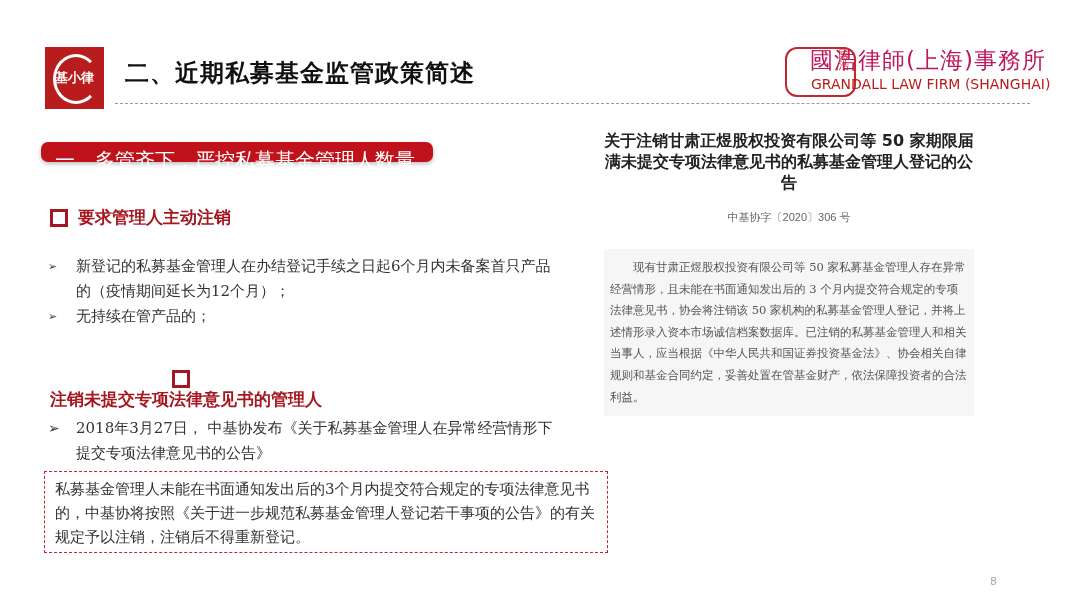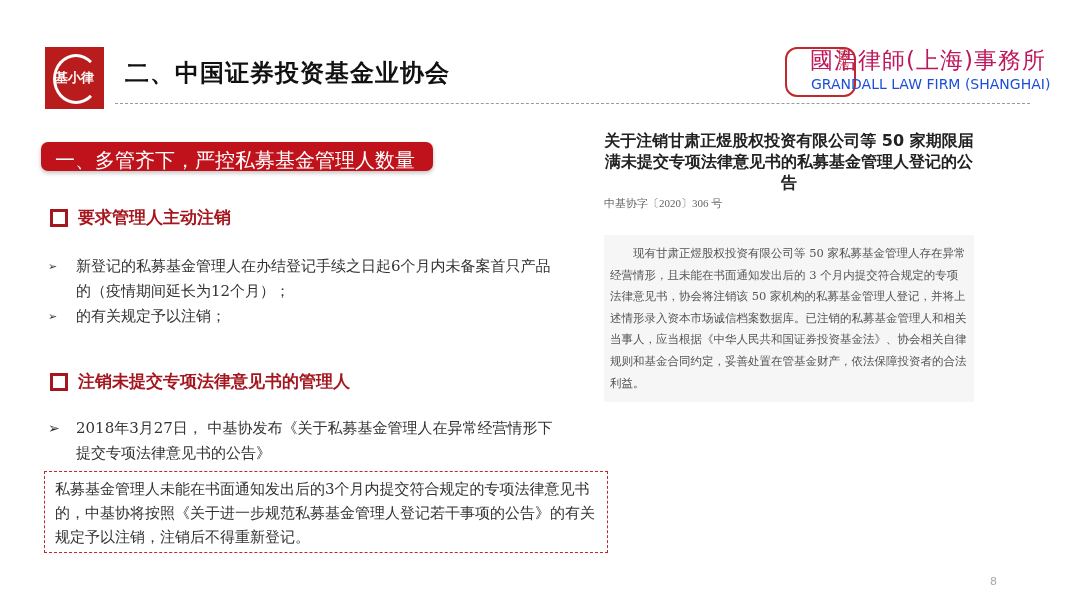--- a/index.html
+++ b/index.html
@@ -4,65 +4,65 @@
 <style>
   html,body{margin:0;padding:0;}
   body{width:1080px;height:608px;background:#ffffff;position:relative;overflow:hidden;font-family:"DejaVu Sans","Liberation Sans",sans-serif;color:#222;}
   .logo-box{position:absolute;left:45px;top:47px;width:59px;height:62px;background:#b91c1c;}
   .logo-ring{position:absolute;left:8px;top:7px;width:40px;height:44px;border:3px solid #fff;border-radius:50%;border-right-color:transparent;}
   .logo-text{position:absolute;left:10px;top:22px;color:#fff;font-size:13px;font-weight:bold;white-space:nowrap;font-family:"DejaVu Serif",serif;}
   .page-title{position:absolute;left:125px;top:57px;font-size:24px;font-weight:bold;color:#111;letter-spacing:1px;}
   .title-rule{position:absolute;left:115px;top:103px;width:915px;border-top:1.5px dashed #9a9a9a;}
   .firm-seal{position:absolute;left:785px;top:47px;width:20px;height:46px;border:2px solid #c0282e;border-radius:12px;color:#c0282e;font-size:11px;line-height:11px;text-align:center;font-family:"DejaVu Serif",serif;overflow:hidden;padding-left:47px;}
   .firm-cn{position:absolute;left:810px;top:45px;font-size:23px;color:#be185d;letter-spacing:1px;}
-  .firm-en{position:absolute;left:811px;top:76px;font-size:14px;color:#1d4ed8;}
-  .section-banner{position:absolute;left:41px;top:142px;width:392px;height:29px;background:#c0121b;border-radius:7px;color:#fff;font-size:20px;line-height:36px;padding-left:14px;box-sizing:border-box;font-family:"DejaVu Serif",serif;box-shadow:0 2px 4px rgba(0,0,0,.25);}
+  .firm-en{position:absolute;left:811px;top:76px;font-size:14px;color:#b91c1c;}
+  .section-banner{position:absolute;left:41px;top:142px;width:392px;height:20px;background:#c0121b;border-radius:7px;color:#fff;font-size:20px;line-height:36px;padding-left:14px;box-sizing:border-box;font-family:"DejaVu Serif",serif;box-shadow:0 2px 4px rgba(0,0,0,.25);}
   .sub-head{position:absolute;left:50px;font-size:17px;color:#a5171f;font-family:"DejaVu Serif",serif;font-weight:bold;display:flex;align-items:center;}
   .sq-icon{width:12px;height:12px;border:3px solid #a5171f;margin-right:10px;}
   .bullet{position:absolute;left:48px;font-size:15px;color:#333;font-family:"DejaVu Serif",serif;line-height:25px;}
   .bullet .arrow{position:absolute;left:0;top:0;font-size:11px;}
   .bullet .txt{margin-left:28px;display:block;width:480px;}
   .quote-box{position:absolute;left:44px;top:471px;width:564px;height:82px;border:1.5px dashed #c0282e;box-sizing:border-box;padding:5px 10px;font-size:15px;line-height:24px;color:#333;font-family:"DejaVu Serif",serif;}
   .doc{position:absolute;left:604px;top:130px;width:370px;}
   .doc-title{text-align:center;font-size:16px;font-weight:bold;line-height:21px;color:#222;}
-  .doc-num{font-size:11px;color:#666;margin-top:3px;font-family:Liberation Serif, serif;}
+  .doc-num{text-align:center;font-size:11px;color:#666;margin-top:17px;font-family:Liberation Sans, sans-serif;}
   .doc-body{background:#f6f6f6;margin-top:24px;padding:8px 6px;font-size:11.5px;line-height:21.6px;color:#555;font-family:"DejaVu Serif",serif;text-indent:2em;}
   .doc-body p{margin:0;}
   .page-num{position:absolute;left:990px;top:575px;font-size:11px;color:#aaa;}
 </style>
 </head>
 <body>
 
 <div class="logo-box">
   <div class="logo-ring"></div>
   <span class="logo-text">基小律</span>
 </div>
-<div class="page-title">二、中国证券投资基金业协会</div>
+<div class="page-title">二、近期私募基金监管政策简述</div>
 <div class="title-rule"></div>
 
 <div class="firm-seal">國浩</div>
 <div class="firm-cn">國浩律師(上海)事務所</div>
 <div class="firm-en">GRANDALL LAW FIRM (SHANGHAI)</div>
 
 <div class="section-banner">一、多管齐下，严控私募基金管理人数量</div>
 
 <div class="sub-head" style="top:206px;">
   <span class="sq-icon"></span>
   <span>要求管理人主动注销</span>
 </div>
 <div class="bullet" style="top:254px;">
   <span class="arrow">➢</span>
   <span class="txt">新登记的私募基金管理人在办结登记手续之日起6个月内未备案首只产品的（疫情期间延长为12个月）；</span>
 </div>
 <div class="bullet" style="top:304px;">
   <span class="arrow">➢</span>
-  <span class="txt">的有关规定予以注销；</span>
+  <span class="txt">无持续在管产品的；</span>
 </div>
 
-<div class="sub-head" style="top:370px;">
+<div class="sub-head" style="top:370px;flex-direction:column;">
   <span class="sq-icon"></span>
   <span>注销未提交专项法律意见书的管理人</span>
 </div>
 <div class="bullet" style="top:416px;">
   <span class="arrow" style="font-size:14px;">➢</span>
   <span class="txt">2018年3月27日， 中基协发布《关于私募基金管理人在异常经营情形下提交专项法律意见书的公告》</span>
 </div>
 <div class="quote-box">私募基金管理人未能在书面通知发出后的3个月内提交符合规定的专项法律意见书的，中基协将按照《关于进一步规范私募基金管理人登记若干事项的公告》的有关规定予以注销，注销后不得重新登记。</div>
 
 <div class="doc">

